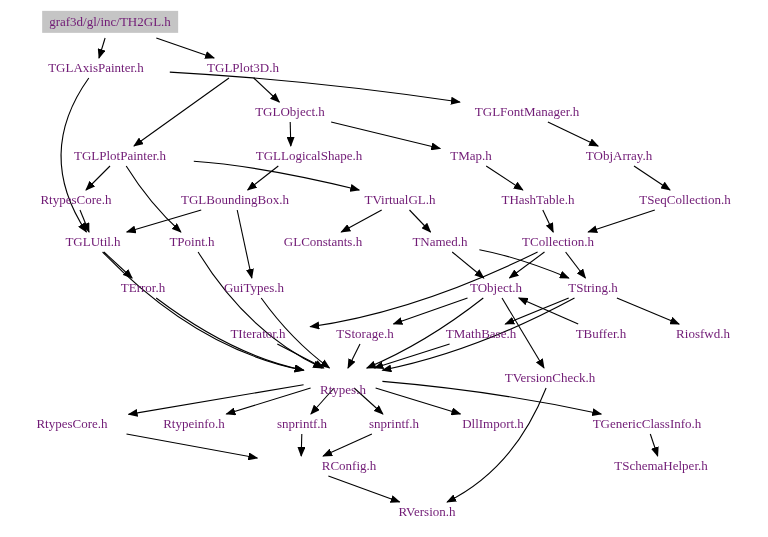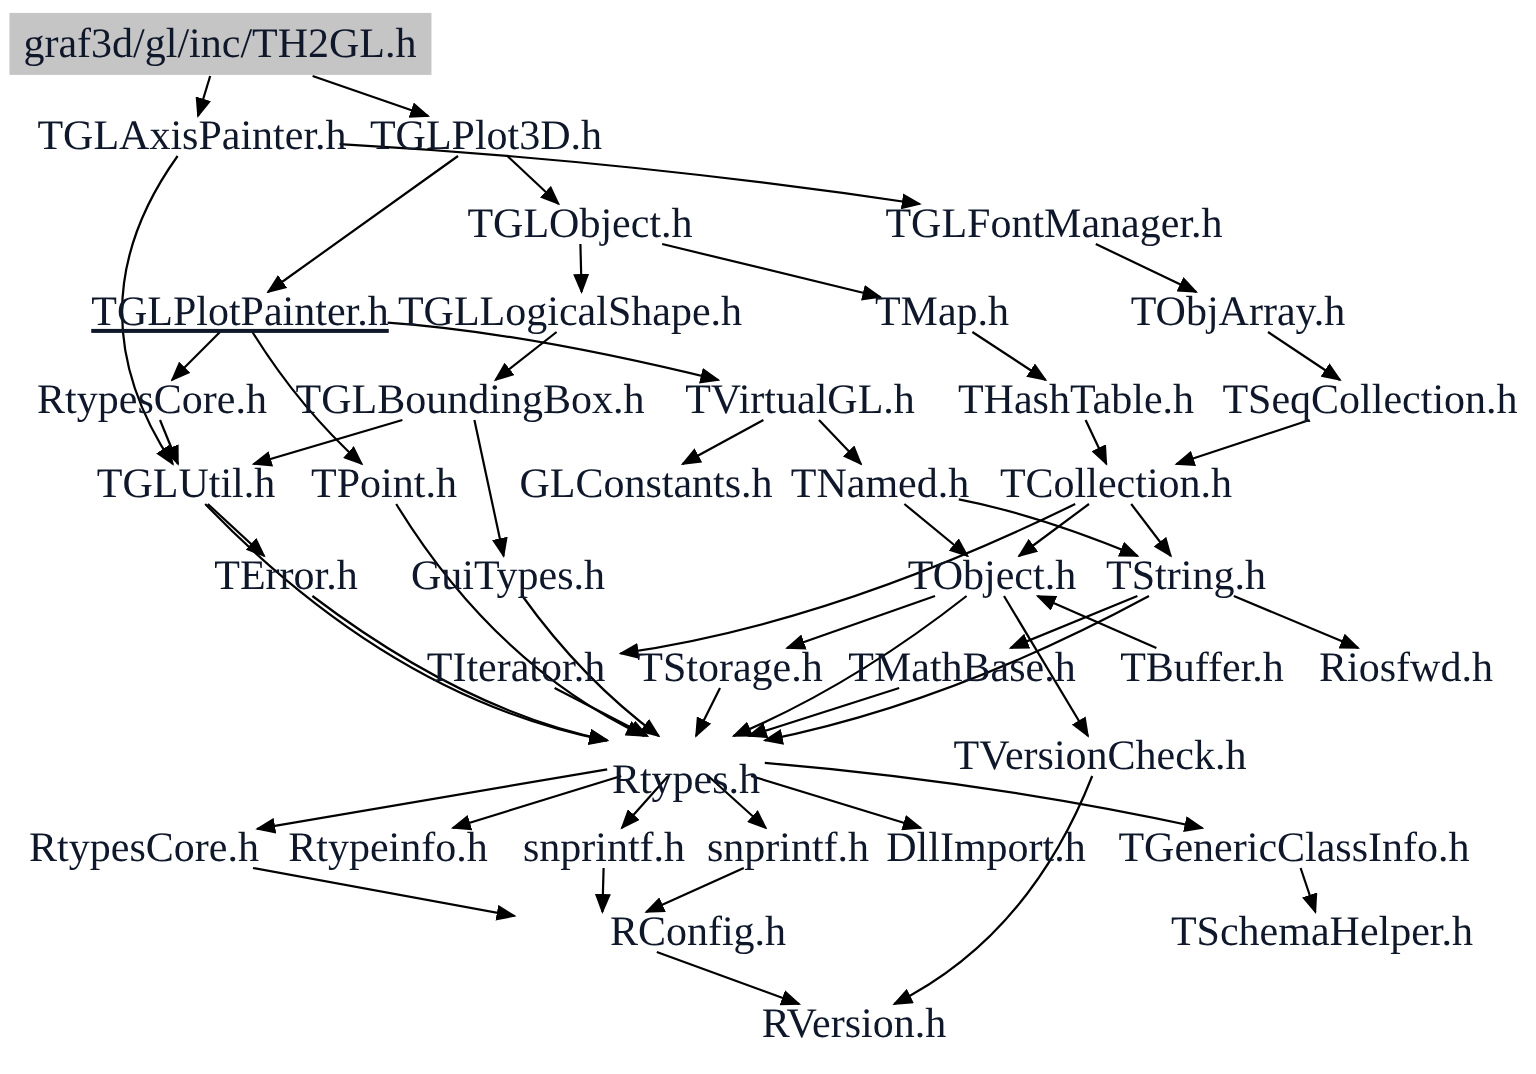--- a/index.html
+++ b/index.html
@@ -11,23 +11,23 @@
     background: #ffffff;
     overflow: hidden;
     font-family: "Liberation Serif", serif;
   }
   .graph svg { position: absolute; left: 0; top: 0; }
   .edge { fill: none; stroke: #000000; stroke-width: 1.1; }
   .node {
     position: absolute;
     transform: translate(-50%, -50%);
     white-space: nowrap;
-    font-size: 21px;
+    font-size: 13px;
     line-height: 1.1;
-    color: #0f172a;
+    color: #701a75;
     cursor: pointer;
   }
   .node.root {
     background: var(--hl, #c5c5c5);
     padding: 4px 7px;
   }
 </style>
 </head>
 <body>
 
@@ -94,22 +94,22 @@
         <path d="M546.1,388.0 Q514.3,468.7 447.1,502.0" class="edge" marker-end="url(#arrowhead)"></path>
         <path d="M650.3,434.0 Q654.0,445.0 657.7,456.0" class="edge" marker-end="url(#arrowhead)"></path>
       </g>
   </svg>
   <div>
       <div class="node root" style="left: 110px; top: 22px;"><span>graf3d/gl/inc/TH2GL.h</span></div>
       <div class="node" style="left: 96px; top: 68px;"><span>TGLAxisPainter.h</span></div>
       <div class="node" style="left: 243px; top: 68px;"><span>TGLPlot3D.h</span></div>
       <div class="node" style="left: 290px; top: 112px;"><span>TGLObject.h</span></div>
       <div class="node" style="left: 527px; top: 112px;"><span>TGLFontManager.h</span></div>
-      <div class="node" style="left: 120px; top: 156px; text-decoration: underline;"><span>TGLPlotPainter.h</span></div>
-      <div class="node" style="left: 285px; top: 156px;"><span>TGLLogicalShape.h</span></div>
+      <div class="node" style="left: 120px; top: 156px;"><span>TGLPlotPainter.h</span></div>
+      <div class="node" style="left: 309px; top: 156px;"><span>TGLLogicalShape.h</span></div>
       <div class="node" style="left: 471px; top: 156px;"><span>TMap.h</span></div>
       <div class="node" style="left: 619px; top: 156px;"><span>TObjArray.h</span></div>
       <div class="node" style="left: 76px; top: 200px;"><span>RtypesCore.h</span></div>
       <div class="node" style="left: 235px; top: 200px;"><span>TGLBoundingBox.h</span></div>
       <div class="node" style="left: 400px; top: 200px;"><span>TVirtualGL.h</span></div>
       <div class="node" style="left: 538px; top: 200px;"><span>THashTable.h</span></div>
       <div class="node" style="left: 685px; top: 200px;"><span>TSeqCollection.h</span></div>
       <div class="node" style="left: 93px; top: 242px;"><span>TGLUtil.h</span></div>
       <div class="node" style="left: 192px; top: 242px;"><span>TPoint.h</span></div>
       <div class="node" style="left: 323px; top: 242px;"><span>GLConstants.h</span></div>

